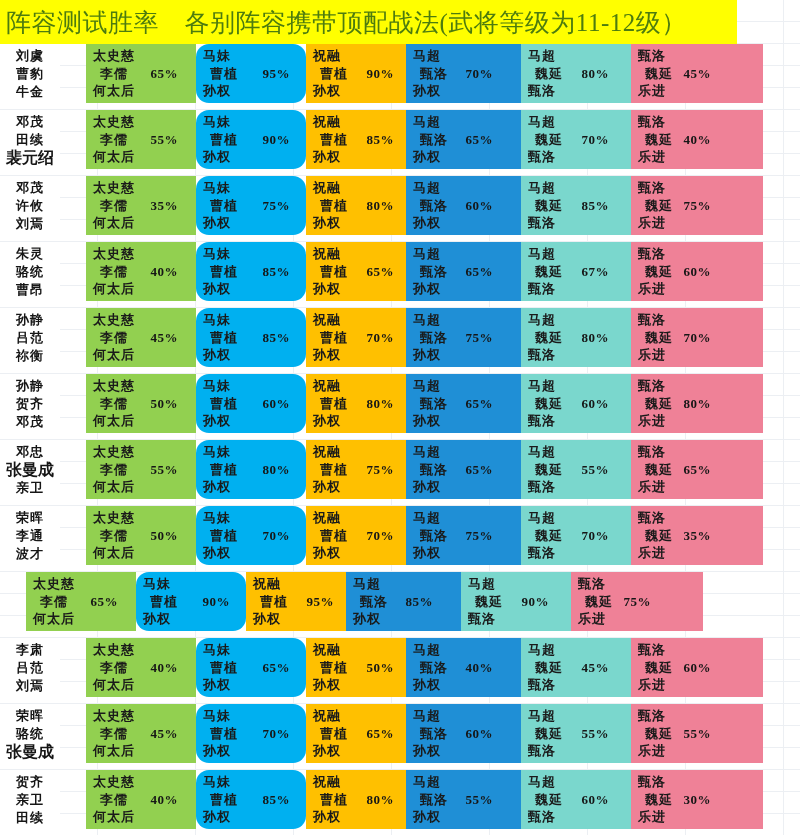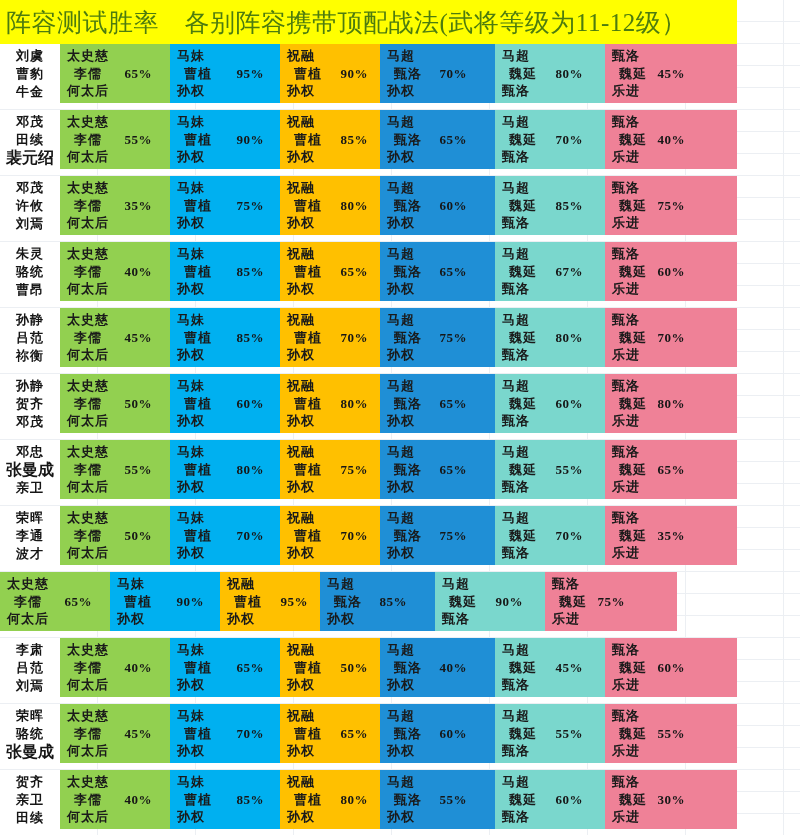--- a/index.html
+++ b/index.html
@@ -108,22 +108,22 @@
     top: 50%;
     transform: translateY(-50%);
     font-size: 13px;
     font-weight: 700;
     color: #161616;
     font-family: "Liberation Serif", "DejaVu Serif", serif;
     letter-spacing: 0.5px;
   }
 
   
-  .c0 { width: 110px; flex: 0 0 110px; }
-  .c1 { width: 110px; flex: 0 0 110px; }
+  .c0 { width: 110px; flex: 0 0 110px; margin-left: 26px; }
+  .c1 { width: 110px; flex: 0 0 110px; border-radius: 13px; }
   .c2 { width: 100px; flex: 0 0 100px; }
   .c3 { width: 115px; flex: 0 0 115px; }
   .c4 { width: 110px; flex: 0 0 110px; }
   .c5 { width: 132px; flex: 0 0 132px; }
 
   .c0 .pct { right: 18px; }
   .c1 .pct { right: 16px; }
   .c2 .pct { right: 12px; }
   .c3 .pct { right: 28px; }
   .c4 .pct { right: 22px; }

